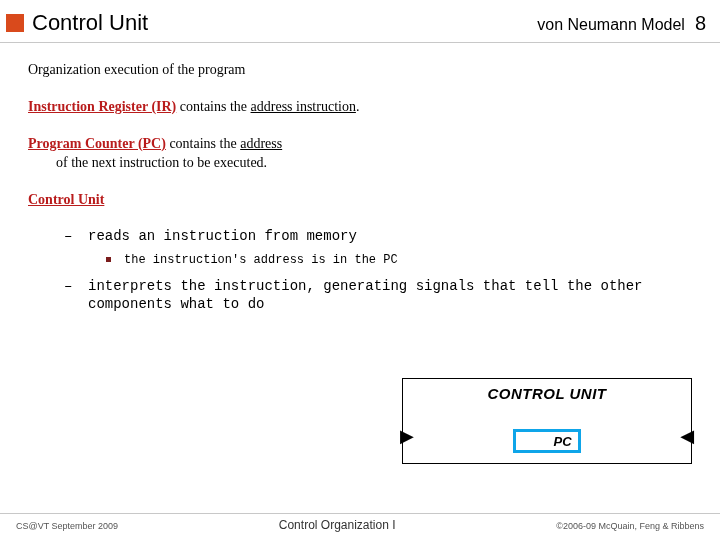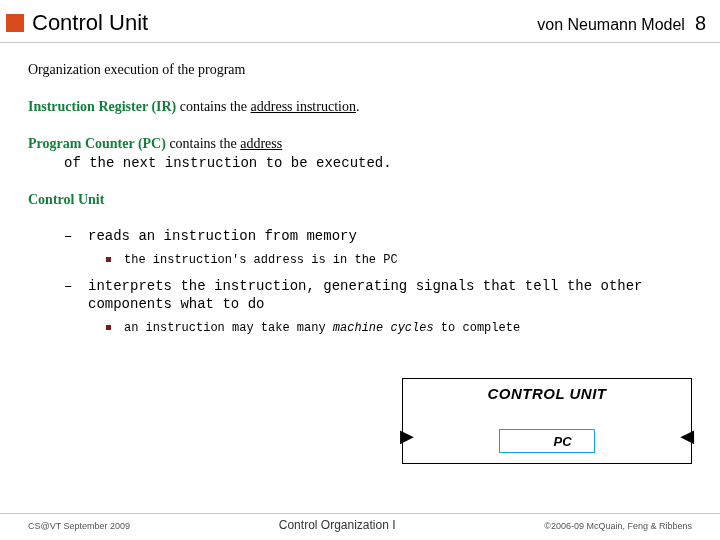--- a/index.html
+++ b/index.html
@@ -48,23 +48,23 @@
     margin: 0;
   }
   .content {
     padding: 18px 24px 0 28px;
     font-family: Georgia, 'Times New Roman', serif;
     font-size: 14px;
     line-height: 1.35;
   }
   .lead { margin-bottom: 18px; }
   .para { margin-bottom: 18px; }
-  .maroon { color: #15803d; font-weight: 700; }
+  .maroon { color: #b91c1c; font-weight: 700; text-decoration: underline; }
   .underline { text-decoration: underline; }
-  .indent { margin-left: 36px; display: block; font-family: Liberation Mono, monospace; }
+  .indent { margin-left: 28px; display: block; }
   .list1 { margin-left: 36px; font-family: Liberation Mono, monospace; }
   .li1 {
     position: relative;
     padding-left: 24px;
     margin-bottom: 6px;
     font-size: 14px;
   }
   .li1::before {
     content: "–";
     position: absolute;
@@ -108,22 +108,22 @@
     letter-spacing: 0.5px;
   }
   .sub-boxes {
     position: absolute;
     bottom: 10px;
     left: 0; right: 0;
     display: flex;
     justify-content: space-around;
   }
   .sub-box {
-    border: 1px solid #0ea5e9;
-    width: 96px; height: 24px;
+    border: 3px solid #0ea5e9;
+    width: 68px; height: 24px;
     display: flex;
     align-items: center;
     justify-content: center;
     font-family: Arial, sans-serif;
     font-style: italic;
     font-weight: 700;
     font-size: 13px;
     background: #fff;
     position: relative;
     padding-left: 31px;
@@ -133,21 +133,21 @@
     top: 48px;
     font-size: 18px;
     line-height: 1;
   }
   .arrow-right { left: -3px; }
   .arrow-left  { right: -3px; }
   .footer {
     position: absolute;
     bottom: 8px;
     left: 0; right: 0;
-    padding: 0 28px;
+    padding: 0 16px;
     display: flex;
     justify-content: space-between;
     align-items: baseline;
     font-family: Arial, sans-serif;
     font-size: 9px;
     color: #555;
   }
   .footer-center {
     font-size: 12px;
     color: #333;
@@ -190,23 +190,20 @@
       <span class="maroon">Program Counter (PC)</span><span> contains the </span><span class="underline">address</span>
       <span class="indent">of the next instruction to be executed.</span>
     </p>
 
     <p class="para maroon">Control Unit</p>
 
     <div class="list1">
       <div class="li1">reads an instruction from memory</div>
       <div class="li2">the instruction's address is in the PC</div>
       <div class="li1">interprets the instruction, generating signals that tell the other components what to do</div>
-      <div class="li2">
-        <span>an instruction may take many </span><span class="italic">machine cycles</span><span> to complete</span>
-      </div>
     </div>
 
   </div>
 
   <div class="diagram-wrap">
     <div class="diagram-box">
       <div class="diagram-title">CONTROL UNIT</div>
       <span class="arrow-right">▶</span>
       <span class="arrow-left">◀</span>
       <div class="sub-boxes">

